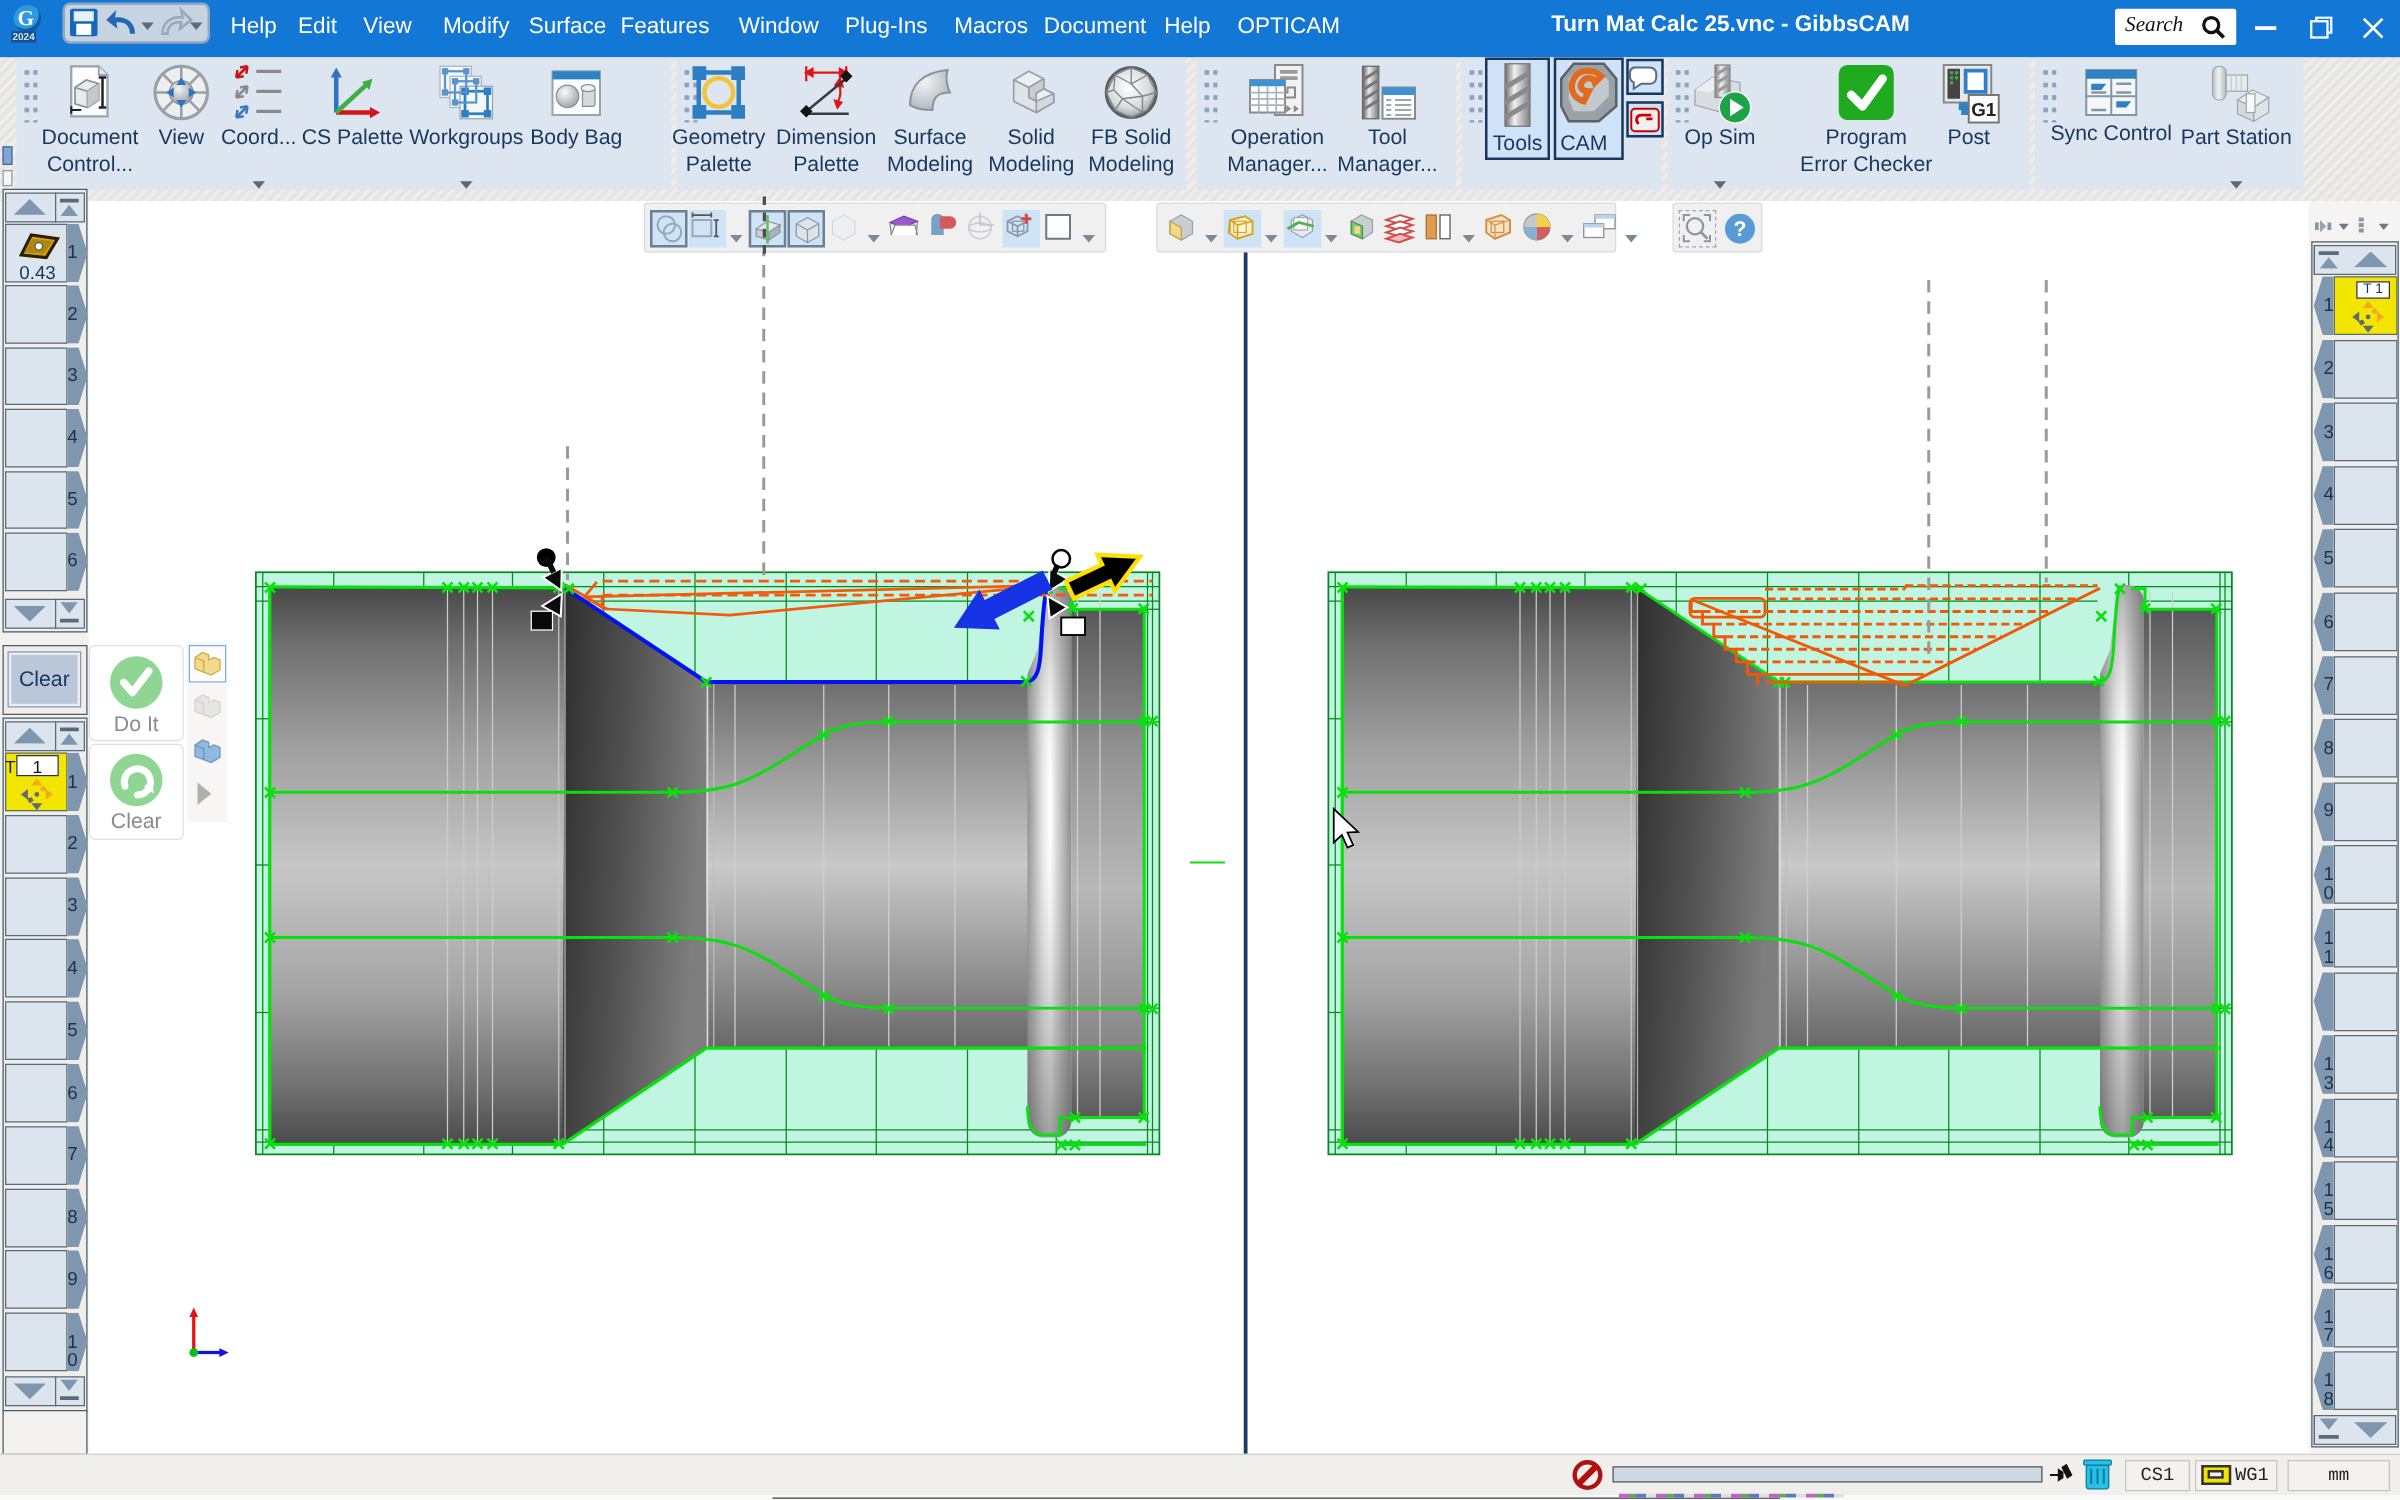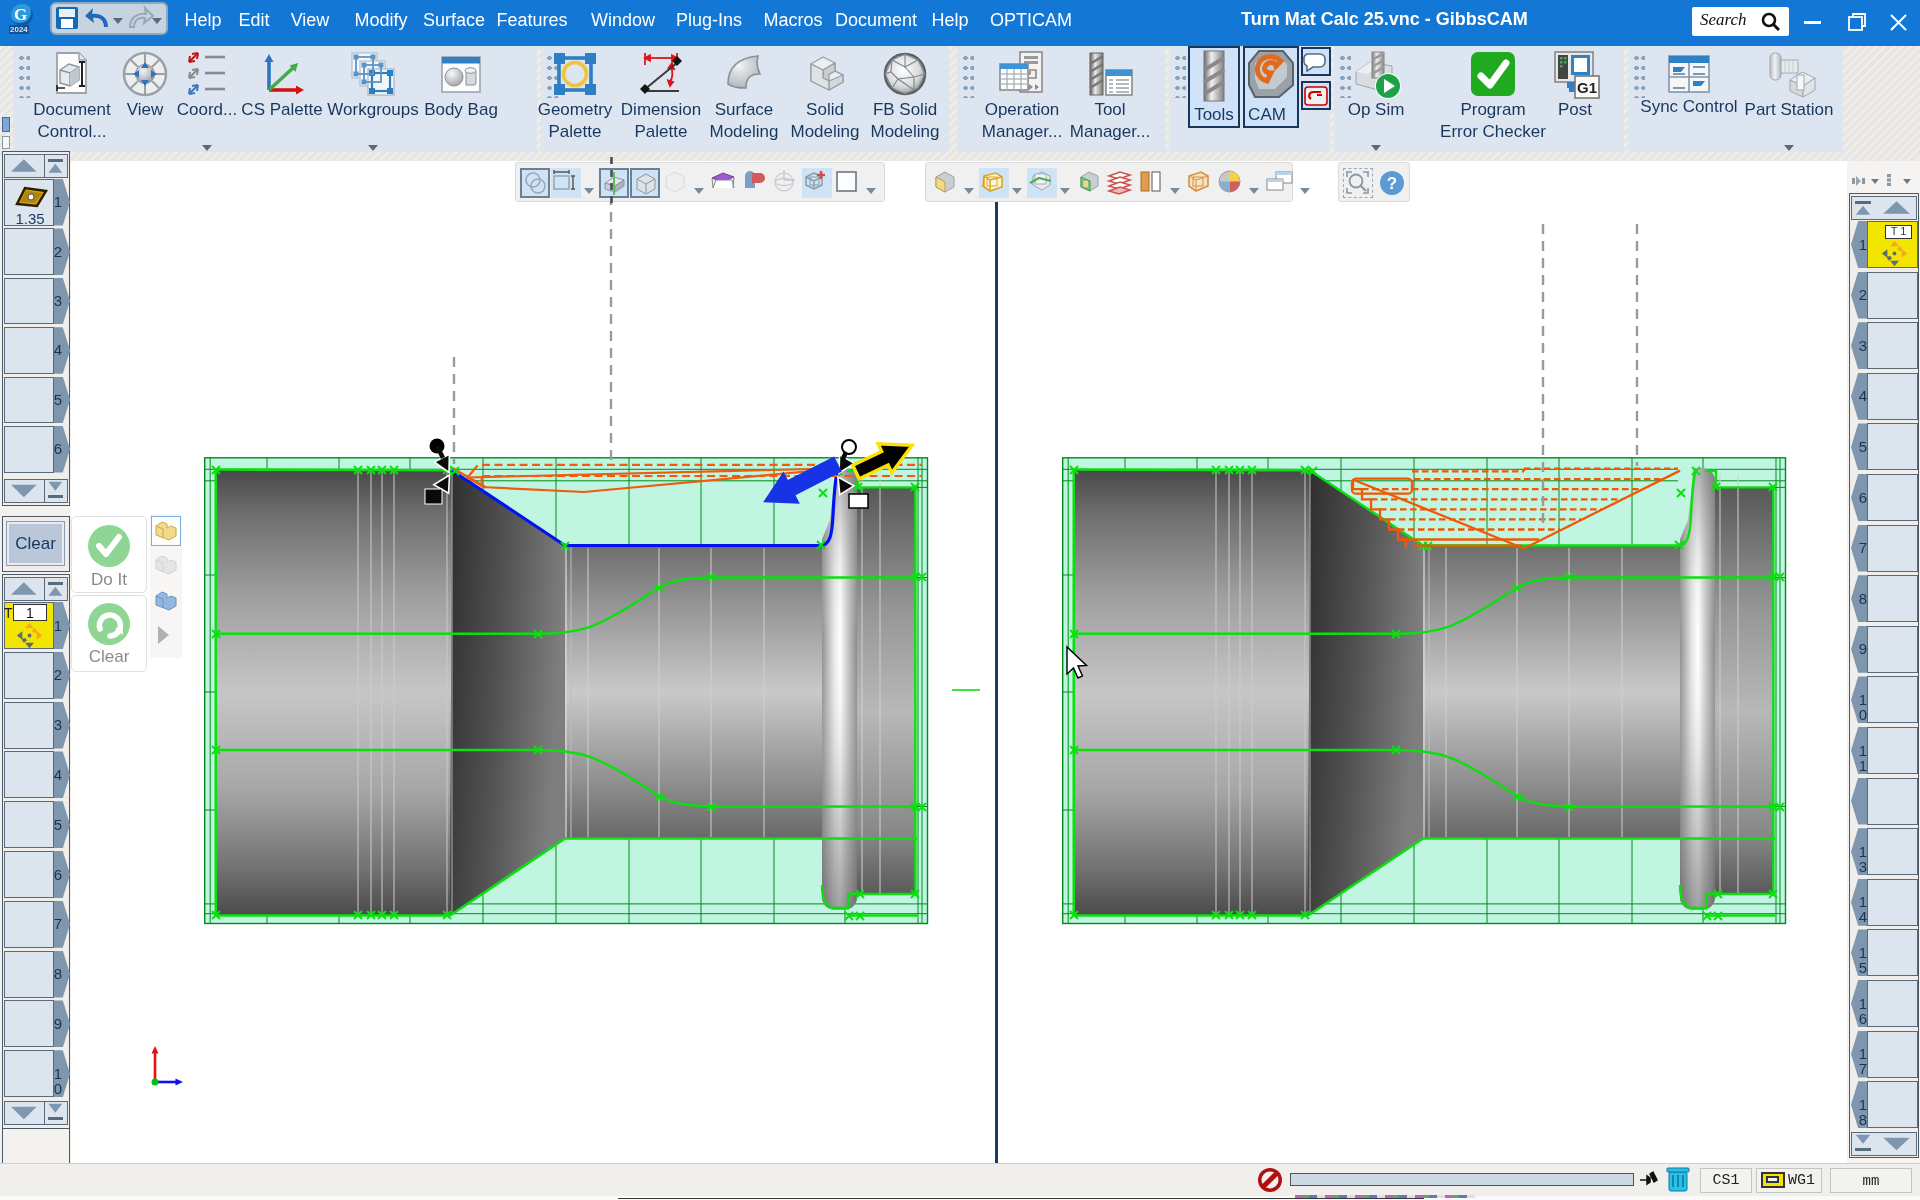--- a/index.html
+++ b/index.html
@@ -862,21 +862,21 @@
 <div class="abs" style="left:7px;top:156.5px;width:33.68px;height:18px;background:#7e96ae;clip-path:polygon(50% 15%,88% 85%,12% 85%)"></div>
 <div class="abs" style="left:43.68px;top:153.5px;width:1px;height:24px;background:#5a6a78"></div>
 <div class="abs" style="left:47.68px;top:158.5px;width:15.32px;height:3px;background:#5a6a78"></div>
 <div class="abs" style="left:46.68px;top:159.5px;width:17.32px;height:14px;background:#7e96ae;clip-path:polygon(50% 30%,90% 95%,10% 95%)"></div>
 <div class="abs" style="left:4px;top:179px;width:50px;height:46.5px;background:#dce4ee;border:1px solid #5a6a78">
     <svg class="abs" style="left:5px;top:4px" width="42" height="26" viewBox="0 0 42 26">
       <path d="M7 20 L15 4 L36 7 L27 22 Z" fill="#d4a017" stroke="#2a2000" stroke-width="2.5"></path>
       <path d="M10 18 L16 7 L32 9 L25 19 Z" fill="#8a6a00" opacity="0.5"></path>
       <circle cx="21" cy="13" r="3" fill="#fff" stroke="#555"></circle>
     </svg>
-<div class="abs" style="left:0;top:30px;width:50px;text-align:center;font-size:15px;color:#17375e">1.35</div>
+<div class="abs" style="left:0;top:30px;width:50px;text-align:center;font-size:15px;color:#17375e">0.43</div>
   </div>
 <div class="abs" style="left:54px;top:179px;width:16px;height:46.5px;background:#7e96ae;clip-path:polygon(0 0,55% 0,100% 50%,55% 100%,0 100%)"></div>
 <div class="abs num" style="left:53px;top:194.25px;width:10px">1</div>
 <div class="abs" style="left:4px;top:228.4px;width:50px;height:46.5px;background:#dce4ee;border:1px solid #5a6a78"></div>
 <div class="abs" style="left:54px;top:228.4px;width:16px;height:46.5px;background:#7e96ae;clip-path:polygon(0 0,55% 0,100% 50%,55% 100%,0 100%)"></div>
 <div class="abs num" style="left:53px;top:243.65px;width:10px">2</div>
 <div class="abs" style="left:4px;top:277.8px;width:50px;height:46.5px;background:#dce4ee;border:1px solid #5a6a78"></div>
 <div class="abs" style="left:54px;top:277.8px;width:16px;height:46.5px;background:#7e96ae;clip-path:polygon(0 0,55% 0,100% 50%,55% 100%,0 100%)"></div>
 <div class="abs num" style="left:53px;top:293.05px;width:10px">3</div>
 <div class="abs" style="left:4px;top:327.2px;width:50px;height:46.5px;background:#dce4ee;border:1px solid #5a6a78"></div>

